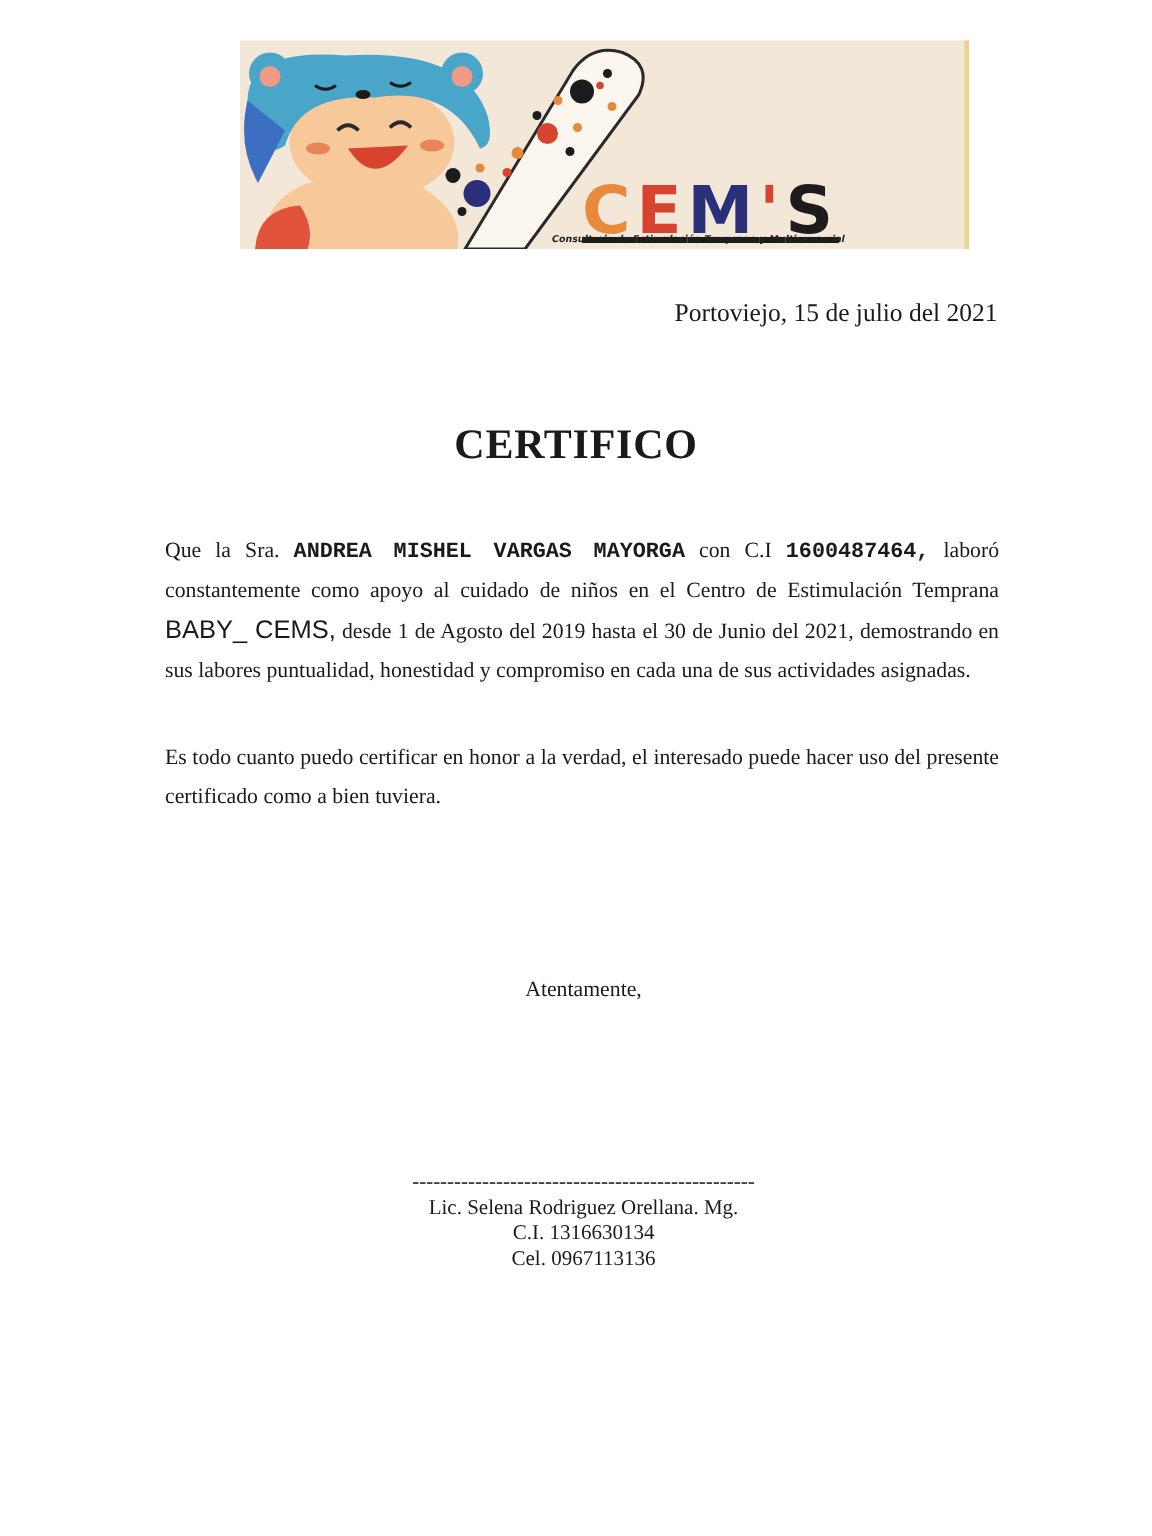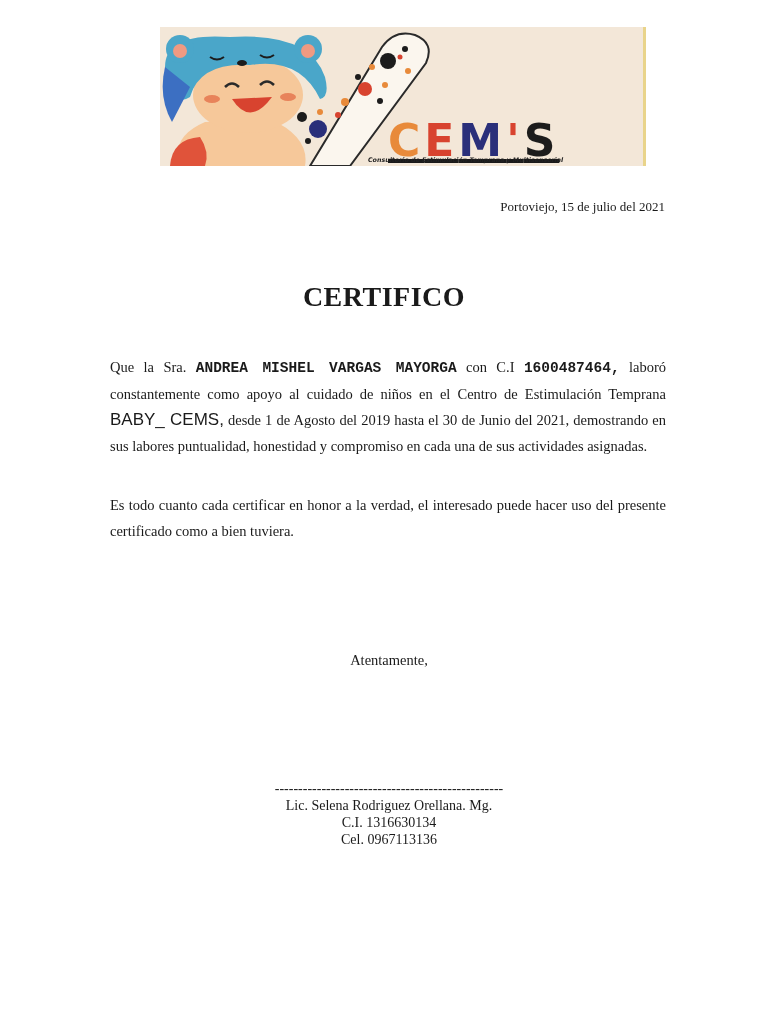--- a/index.html
+++ b/index.html
@@ -19,21 +19,21 @@
       letter-spacing: 6px; line-height: 1;
     }
     .brand-1 { left: 236px; top: 52px; font-size: 50px; }
     .brand-2 { left: 228px; top: 92px; font-size: 44px; letter-spacing: 4px; text-decoration: underline; }
     .tagline {
       position: absolute; left: 208px; top: 129px;
       font-family: "DejaVu Sans", sans-serif; font-weight: bold; font-style: italic;
       font-size: 6.3px; color: #222; white-space: nowrap;
     }
     .date {
-      position: absolute; right: 103px; top: 199px; font-size: 13px; white-space: nowrap;
+      position: absolute; right: 103px; top: 199px; font-size: 17px; white-space: nowrap;
     }
     .title {
       position: absolute; left: 0; width: 768px; top: 281px; text-align: center;
       font-size: 28px; font-weight: bold; letter-spacing: 0.5px;
     }
     .body-text {
       position: absolute; left: 110px; width: 556px; font-size: 14.5px;
       line-height: 26px; text-align: justify;
     }
     .p1 { top: 354px; }
@@ -99,21 +99,21 @@
 </div>
 
 <div class="date">Portoviejo, 15 de julio del 2021</div>
 
 <div class="title">CERTIFICO</div>
 
 <div class="body-text p1">
   <span>Que la Sra. </span><span class="bold">ANDREA MISHEL VARGAS MAYORGA</span><span> con C.I </span><span class="bold">1600487464,</span><span> laboró constantemente como apoyo al cuidado de niños en el Centro de Estimulación Temprana </span><span class="sans">BABY_ CEMS,</span><span> desde 1 de Agosto del 2019 hasta el 30 de Junio del 2021, demostrando en sus labores puntualidad, honestidad y compromiso en cada una de sus actividades asignadas.</span>
 </div>
 
-<div class="body-text p2">Es todo cuanto cada certificar en honor a la verdad, el interesado puede hacer uso del presente certificado como a bien tuviera.</div>
+<div class="body-text p2">Es todo cuanto puedo certificar en honor a la verdad, el interesado puede hacer uso del presente certificado como a bien tuviera.</div>
 
 <div class="closing">Atentamente,</div>
 
 <div class="signature">
   <div>-------------------------------------------------</div>
   <div>Lic. Selena Rodriguez  Orellana. Mg.</div>
   <div>C.I. 1316630134</div>
   <div>Cel. 0967113136</div>
 </div>
 

